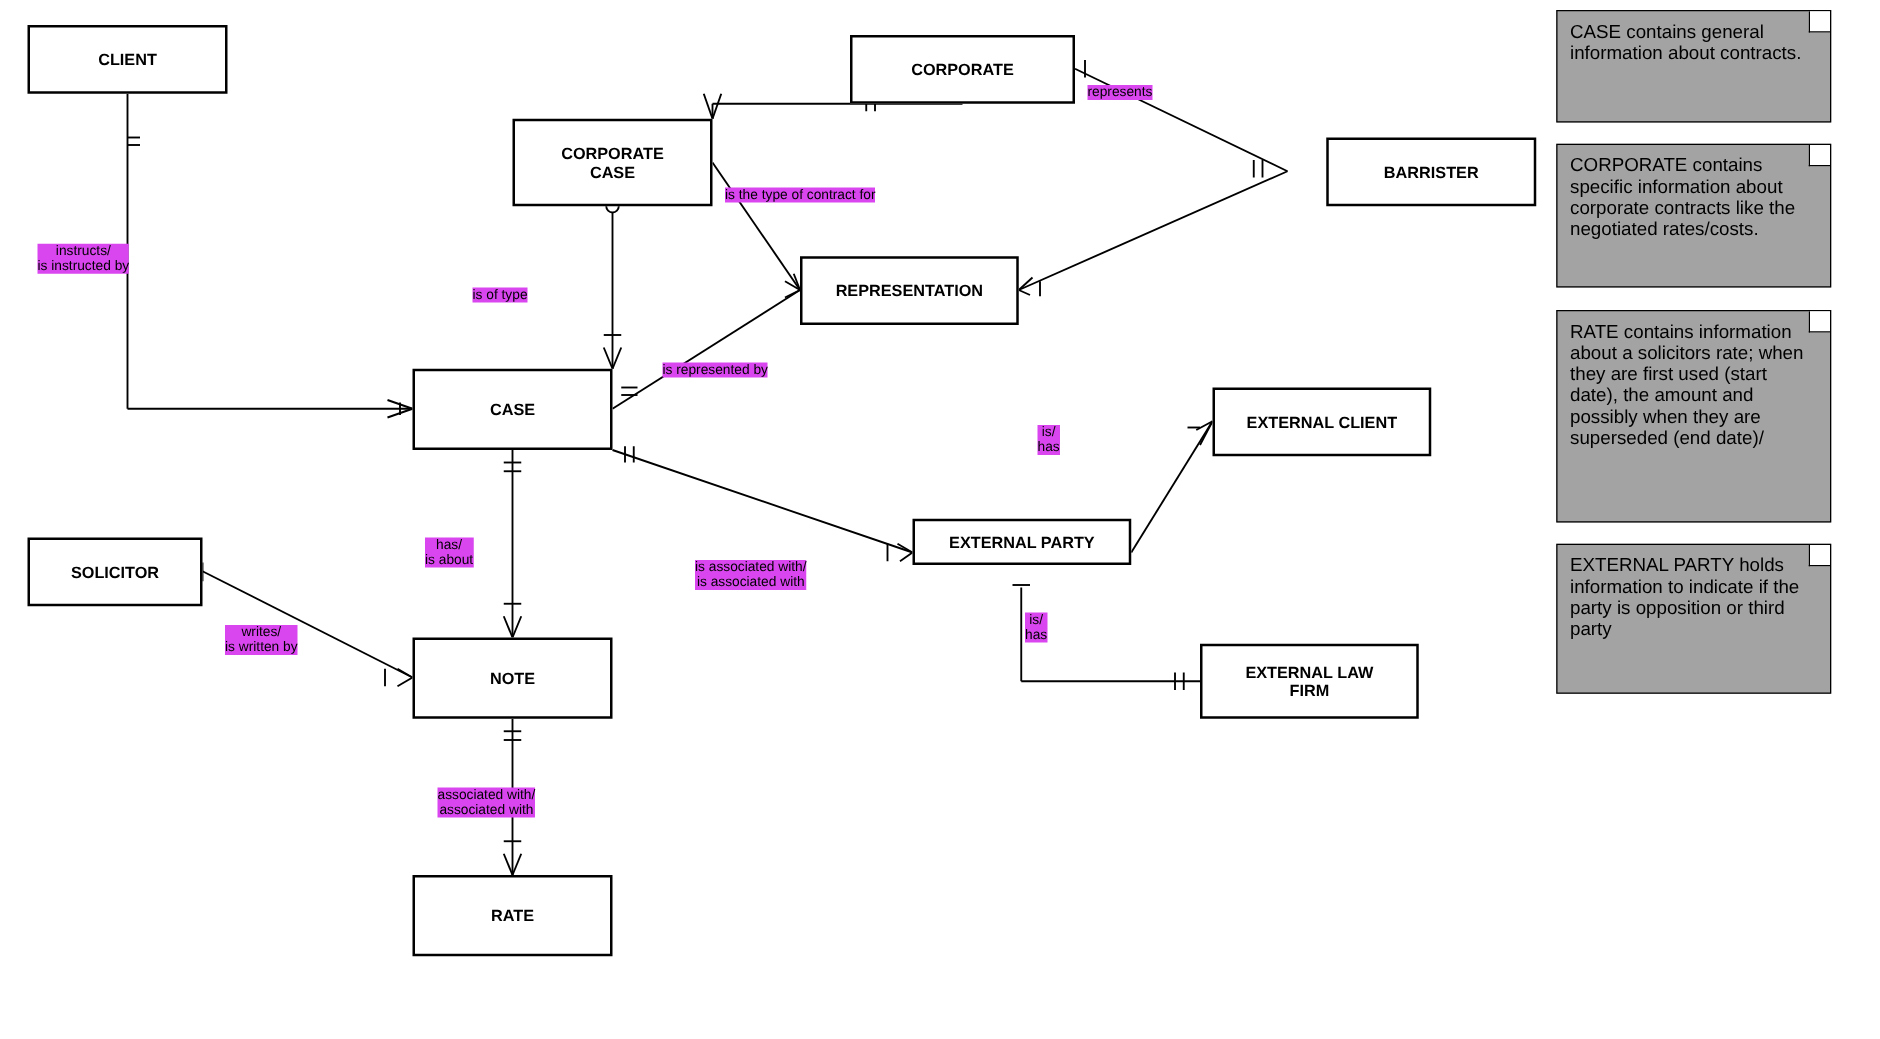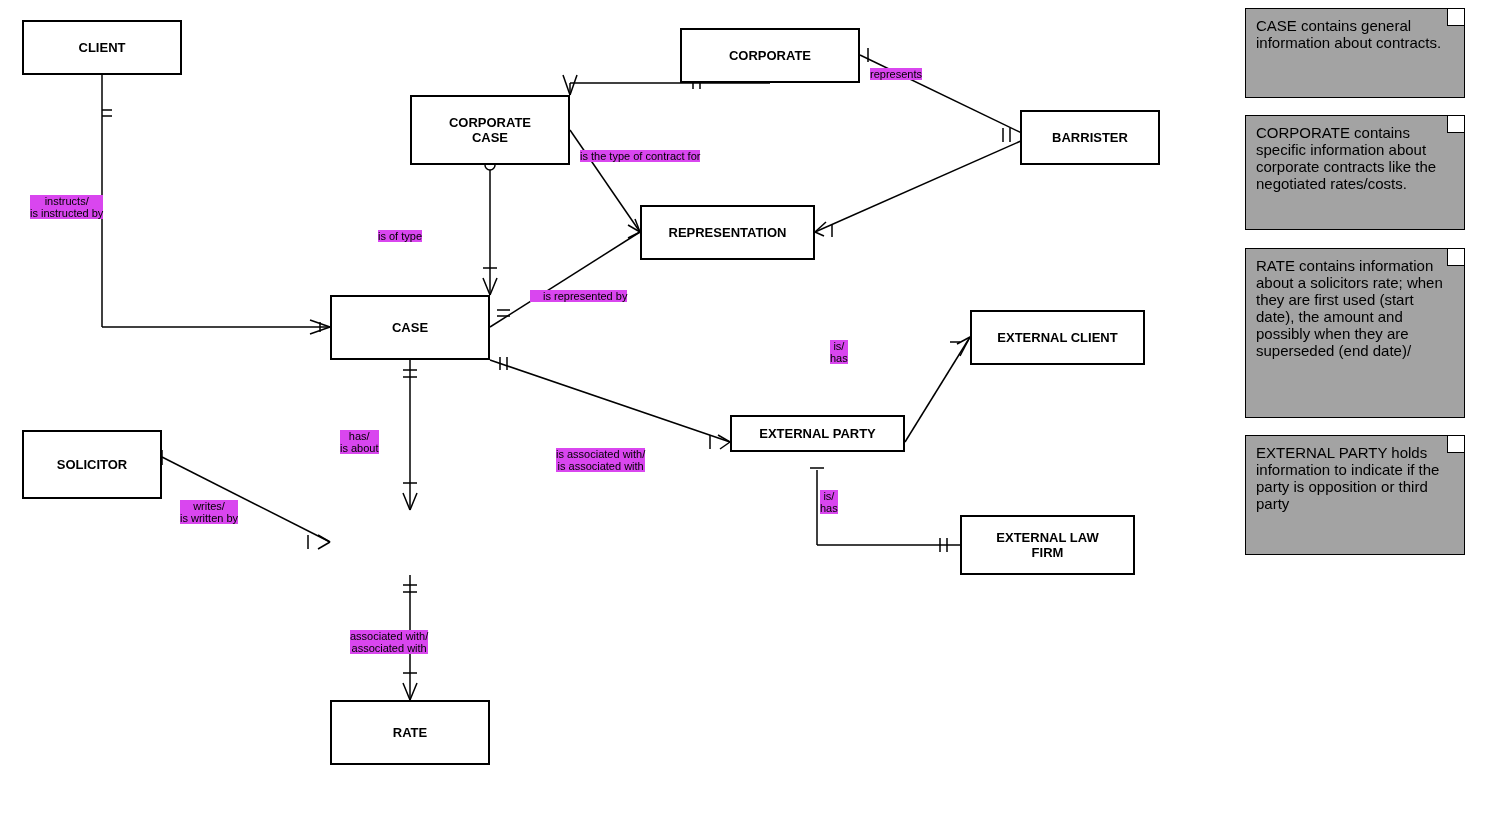--- a/index.html
+++ b/index.html
@@ -186,21 +186,21 @@
   </div>
 
   <div class="entity-box" style="left:410px;top:95px;width:160px;height:70px;">
     <span>CORPORATE<br>CASE</span>
   </div>
 
   <div class="entity-box" style="left:680px;top:28px;width:180px;height:55px;">
     <span>CORPORATE</span>
   </div>
 
-  <div class="entity-box" style="left:1020px;top:110px;width:140px;height:55px;text-align:center;">
+  <div class="entity-box" style="left:1061px;top:110px;width:168px;height:55px;text-align:center;">
     <span>BARRISTER</span>
   </div>
 
   <div class="entity-box" style="left:640px;top:205px;width:175px;height:55px;">
     <span>REPRESENTATION</span>
   </div>
 
   <div class="entity-box" style="left:330px;top:295px;width:160px;height:65px;">
     <span>CASE</span>
   </div>
@@ -210,34 +210,37 @@
   </div>
 
   <div class="entity-box" style="left:970px;top:310px;width:175px;height:55px;">
     <span>EXTERNAL CLIENT</span>
   </div>
 
   <div class="entity-box" style="left:960px;top:515px;width:175px;height:60px;">
     <span>EXTERNAL LAW<br>FIRM</span>
   </div>
 
-  <div class="entity-box" style="left:22px;top:430px;width:140px;height:69px;">
+  <div class="entity-box" style="left:22px;top:430px;width:140px;height:55px;">
     <span>SOLICITOR</span>
   </div>
 
+  <div class="entity-box" style="left:330px;top:510px;width:160px;height:65px;">
+    <span>NOTE</span>
+  </div>
 
   <div class="entity-box" style="left:330px;top:700px;width:160px;height:65px;">
     <span>RATE</span>
   </div>
 
   <div class="relationship-label" style="left:30px;top:195px;">instructs/<br>is instructed by</div>
   <div class="relationship-label" style="left:378px;top:230px;">is of type</div>
   <div class="relationship-label" style="left:580px;top:150px;">is the type of contract for</div>
   <div class="relationship-label" style="left:870px;top:68px;">represents</div>
-  <div class="relationship-label" style="left:530px;top:290px;padding-left:13px;">is represented by</div>
+  <div class="relationship-label" style="left:530px;top:290px;">is represented by</div>
   <div class="relationship-label" style="left:340px;top:430px;">has/<br>is about</div>
   <div class="relationship-label" style="left:540px;top:448px;margin-left:16px;">is associated with/<br>is associated with</div>
   <div class="relationship-label" style="left:830px;top:340px;">is/<br>has</div>
   <div class="relationship-label" style="left:820px;top:490px;">is/<br>has</div>
   <div class="relationship-label" style="left:180px;top:500px;">writes/<br>is written by</div>
   <div class="relationship-label" style="left:350px;top:630px;">associated with/<br>associated with</div>
 
   <div class="note-box" style="left:1245px;top:8px;width:220px;height:90px;">
     <div class="note-box-inner"></div>
     <span>CASE contains general information about contracts.</span>

